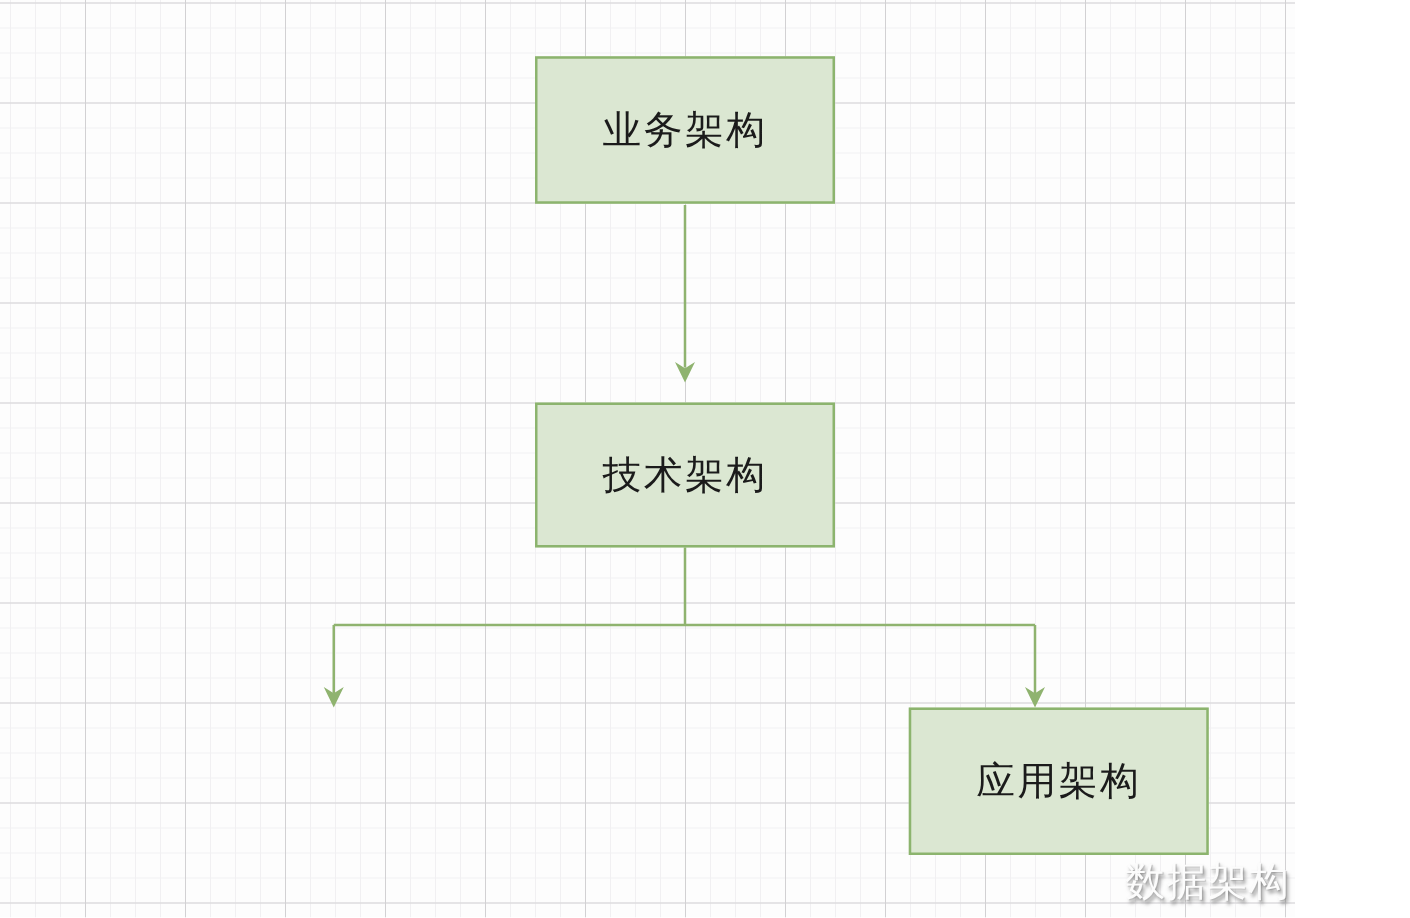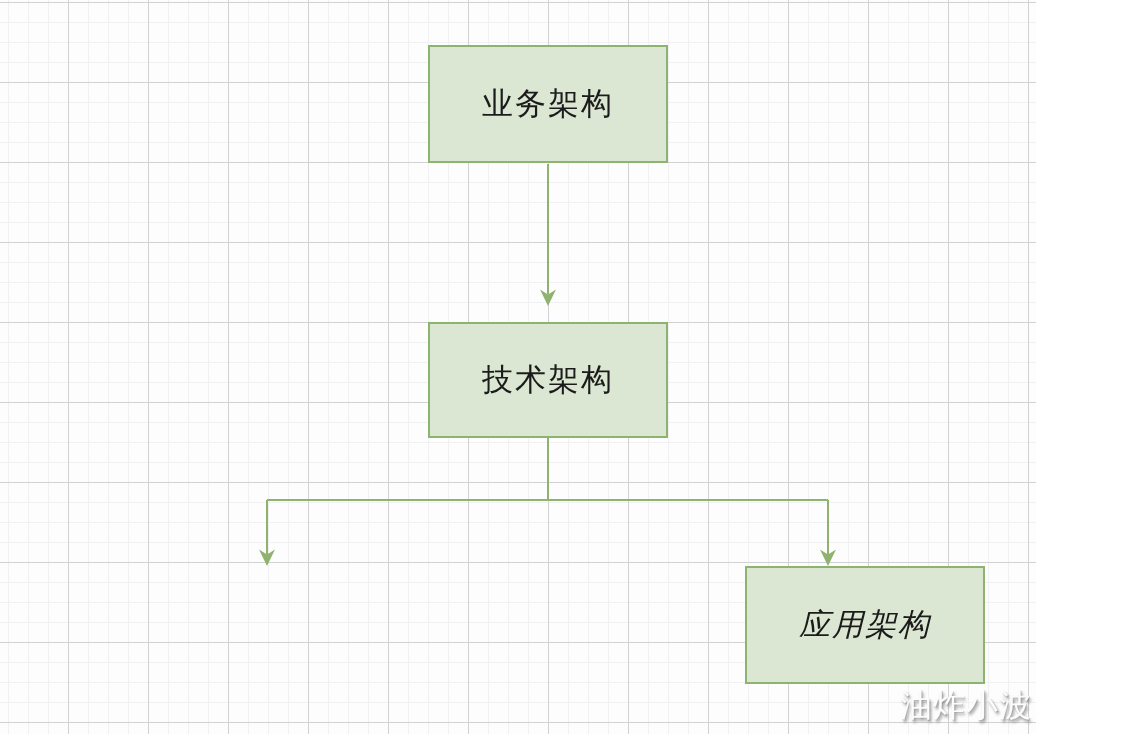--- a/index.html
+++ b/index.html
@@ -49,21 +49,21 @@
     font-size: 31px;
     font-weight: 500;
     letter-spacing: 2px;
     color: #1b1b1b;
     white-space: nowrap;
   }
 
   #node-business    { left: 428px; top: 45px; }
   #node-technology  { left: 428px; top: 306px; height: 116px; margin-top: 16px; }
   #node-data        { left: 148px; top: 566px; }
-  #node-application { left: 745px; top: 566px; font-style: italic; }
+  #node-application { left: 727px; top: 566px; }
 
   .watermark {
     position: absolute;
     right: 4px;
     bottom: 6px;
     z-index: 3;
     font-size: 32px;
     letter-spacing: 1px;
     font-weight: 500;
     color: #fcfcfc;
@@ -95,15 +95,15 @@
 
   <div class="node" id="node-technology">
     <span class="node-label">技术架构</span>
   </div>
 
 
   <div class="node" id="node-application">
     <span class="node-label">应用架构</span>
   </div>
 
-  <div class="watermark">油炸小波</div>
+  <div class="watermark">数据架构</div>
 
 </div>
 
 </body></html>

